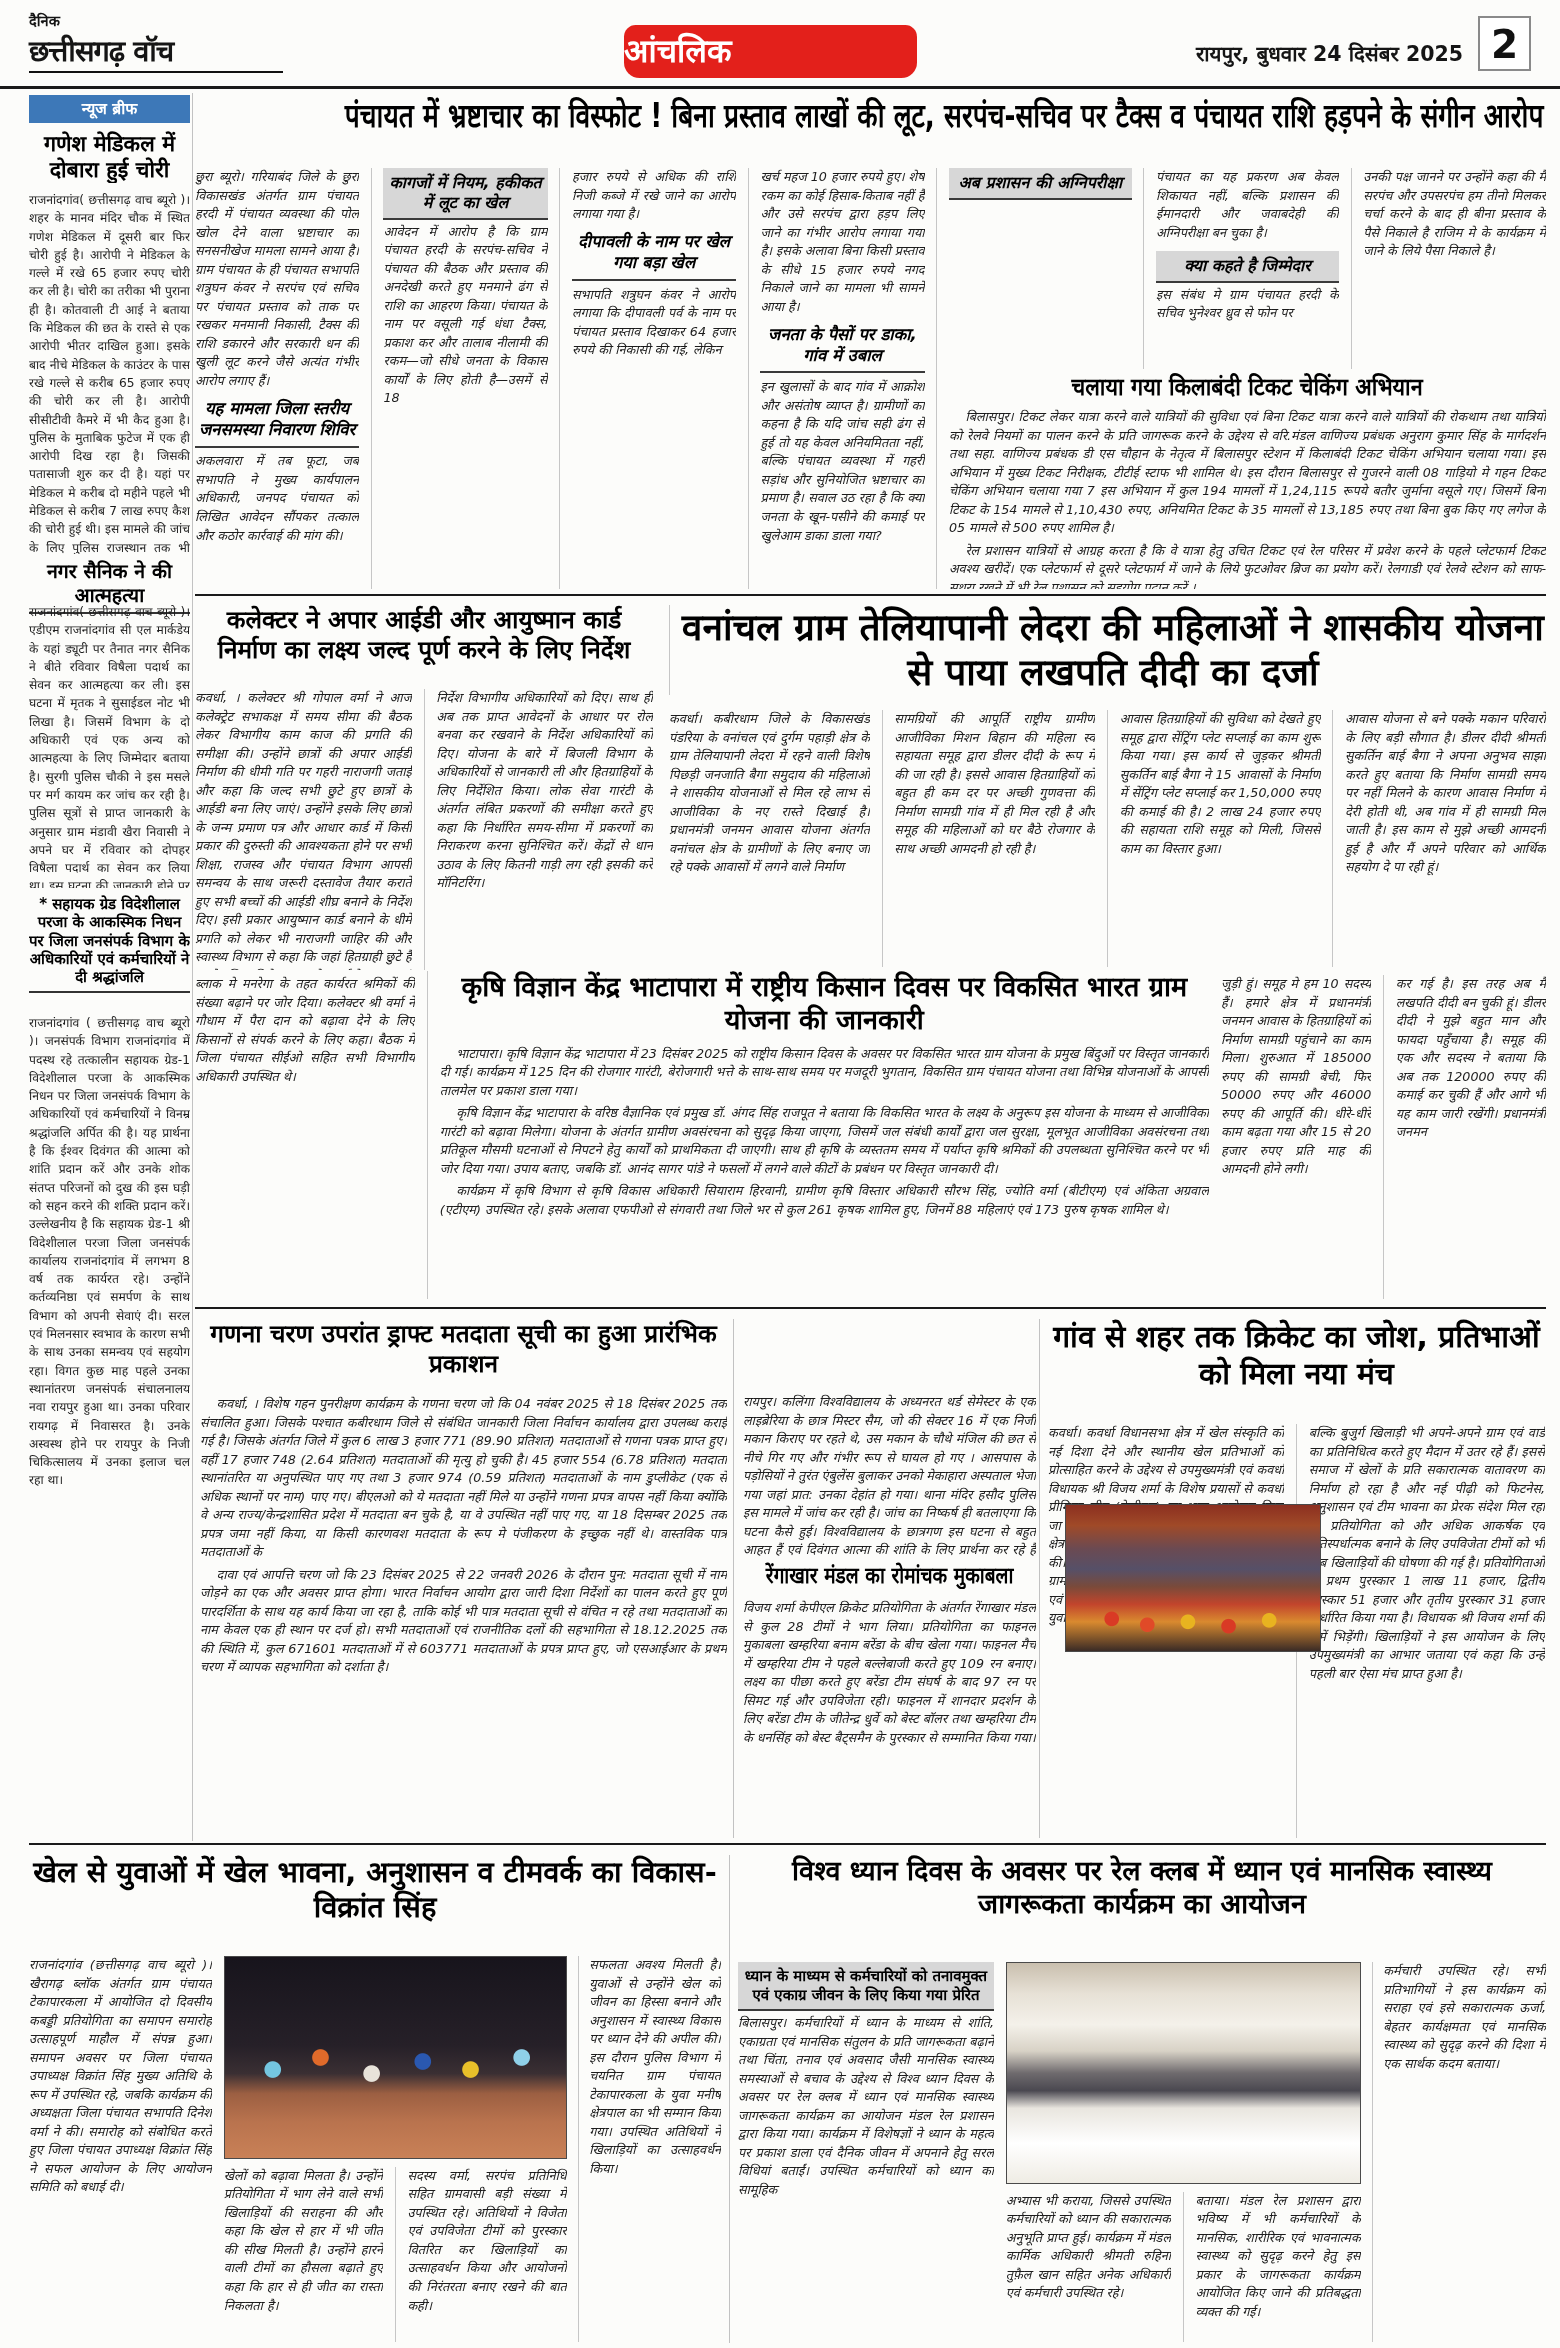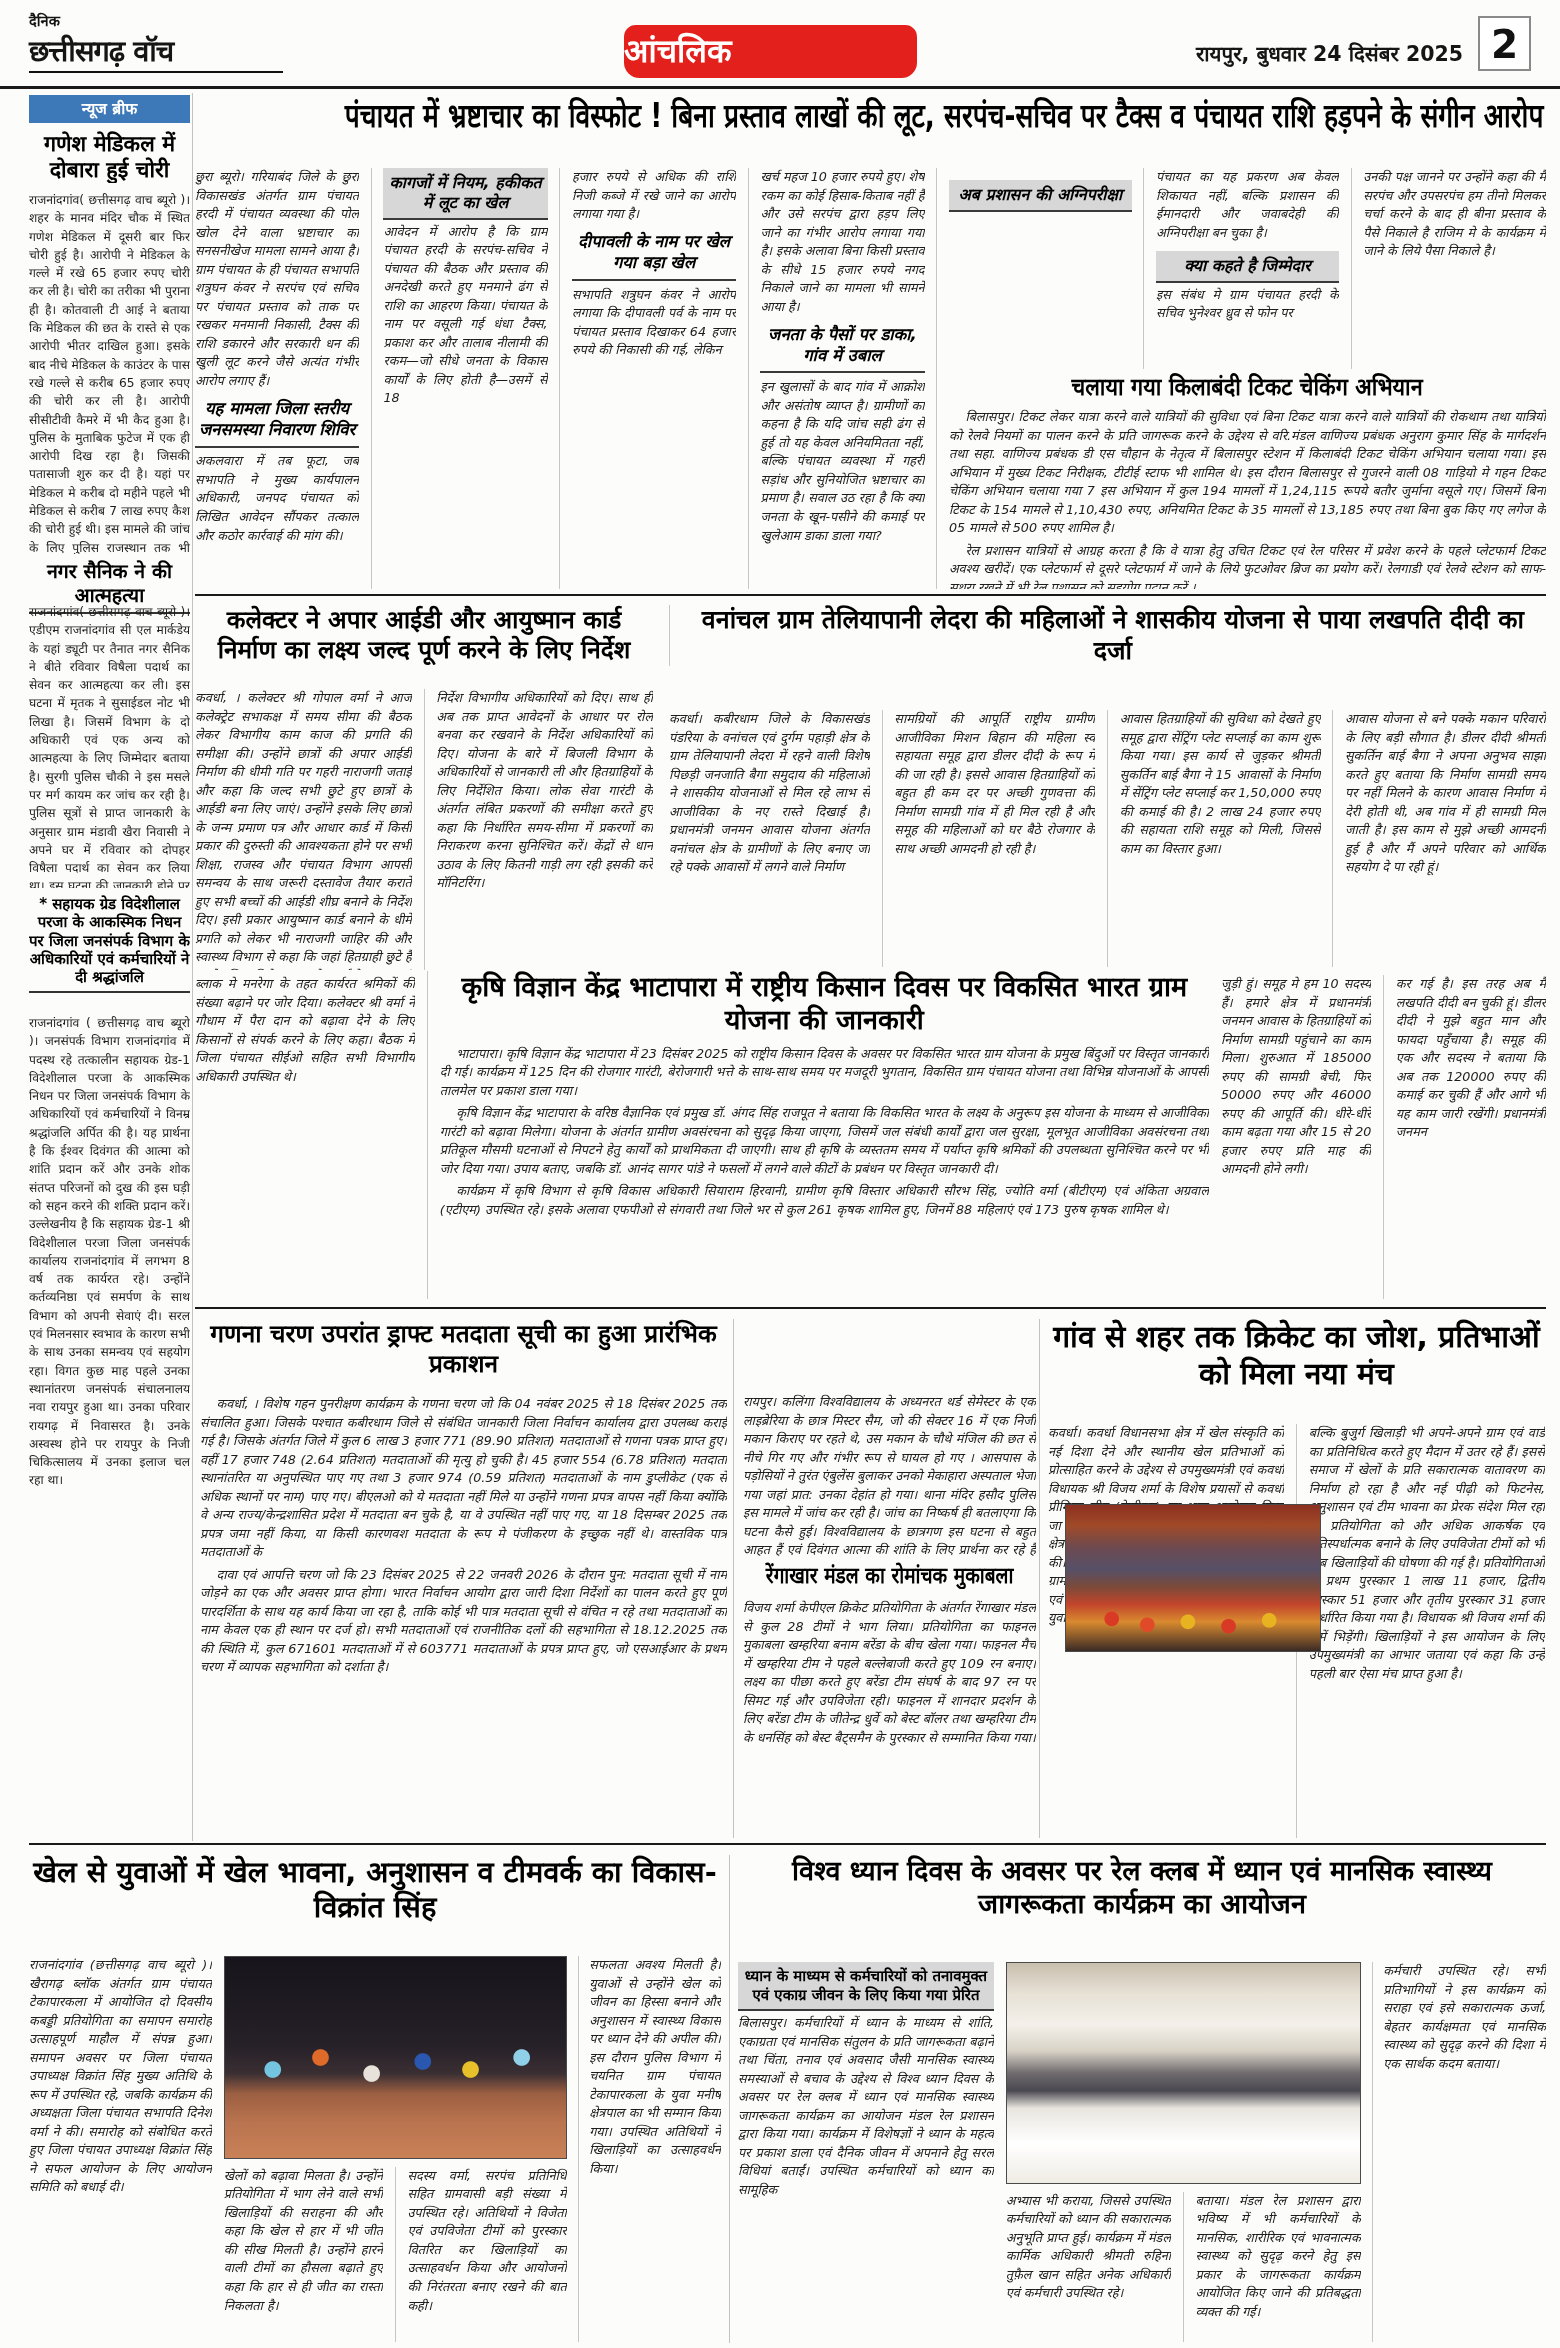--- a/index.html
+++ b/index.html
@@ -81,21 +81,21 @@
       <div class="ncol btxt j">
         <span>खर्च महज 10 हजार रुपये हुए। शेष रकम का कोई हिसाब-किताब नहीं है और उसे सरपंच द्वारा हड़प लिए जाने का गंभीर आरोप लगाया गया है। इसके अलावा बिना किसी प्रस्ताव के सीधे 15 हजार रुपये नगद निकाले जाने का मामला भी सामने आया है।</span>
         <div class="shplain">जनता के पैसों पर डाका, गांव में उबाल</div>
         <span>इन खुलासों के बाद गांव में आक्रोश और असंतोष व्याप्त है। ग्रामीणों का कहना है कि यदि जांच सही ढंग से हुई तो यह केवल अनियमितता नहीं, बल्कि पंचायत व्यवस्था में गहरी सड़ांध और सुनियोजित भ्रष्टाचार का प्रमाण है। सवाल उठ रहा है कि क्या जनता के खून-पसीने की कमाई पर खुलेआम डाका डाला गया?</span>
       </div>
     </div>
 
     <div style="flex:1;display:flex;flex-direction:column;min-width:0;border-left:1px solid #c6c6c6;padding-left:11.7px;">
       <div class="colwrap" style="height:201px;">
         <div class="ncol btxt j">
-          <div class="shbox" style="margin-top:12px;">अब प्रशासन की अग्निपरीक्षा</div>
+          <div class="shbox" style="margin-top:0;">अब प्रशासन की अग्निपरीक्षा</div>
         </div>
         <div class="ncol btxt j">
           <span>पंचायत का यह प्रकरण अब केवल शिकायत नहीं, बल्कि प्रशासन की ईमानदारी और जवाबदेही की अग्निपरीक्षा बन चुका है।</span>
           <div class="shbox">क्या कहते है जिम्मेदार</div>
           <span>इस संबंध मे ग्राम पंचायत हरदी के सचिव भुनेश्वर ध्रुव से फोन पर</span>
         </div>
         <div class="ncol btxt j">
           <span>उनकी पक्ष जानने पर उन्होंने कहा की मै सरपंच और उपसरपंच हम तीनो मिलकर चर्चा करने के बाद ही बीना प्रस्ताव के पैसे निकाले है राजिम मे के कार्यक्रम मे जाने के लिये पैसा निकाले है।</span>
         </div>
       </div>
@@ -114,21 +114,21 @@
 
   <div class="abs rule" style="left:195px;top:594px;width:1351px;height:2px;"></div>
 
   <div class="abs hl" style="left:195px;top:605px;width:458px;font-size:24.4px;">कलेक्टर ने अपार आईडी और आयुष्मान कार्ड निर्माण का लक्ष्य जल्द पूर्ण करने के लिए निर्देश</div>
   <div class="abs colwrap" style="left:195px;top:689px;width:458px;height:281px;">
     <div class="ncol btxt j">कवर्धा, । कलेक्टर श्री गोपाल वर्मा ने आज कलेक्ट्रेट सभाकक्ष में समय सीमा की बैठक लेकर विभागीय काम काज की प्रगति की समीक्षा की। उन्होंने छात्रों की अपार आईडी निर्माण की धीमी गति पर गहरी नाराजगी जताई और कहा कि जल्द सभी छुटे हुए छात्रों के आईडी बना लिए जाएं। उन्होंने इसके लिए छात्रों के जन्म प्रमाण पत्र और आधार कार्ड में किसी प्रकार की दुरुस्ती की आवश्यकता होने पर सभी शिक्षा, राजस्व और पंचायत विभाग आपसी समन्वय के साथ जरूरी दस्तावेज तैयार कराते हुए सभी बच्चों की आईडी शीघ्र बनाने के निर्देश दिए। इसी प्रकार आयुष्मान कार्ड बनाने के धीमे प्रगति को लेकर भी नाराजगी जाहिर की और स्वास्थ्य विभाग से कहा कि जहां हितग्राही छुटे हैं उसके लिए विशेष रूप से कार्ययोजना बनाएं और मिशन मोड में इस काम को पूरा करें।</div>
     <div class="ncol btxt j">निर्देश विभागीय अधिकारियों को दिए। साथ ही अब तक प्राप्त आवेदनों के आधार पर रोल बनवा कर रखवाने के निर्देश अधिकारियों को दिए। योजना के बारे में बिजली विभाग के अधिकारियों से जानकारी ली और हितग्राहियों के लिए निर्देशित किया। लोक सेवा गारंटी के अंतर्गत लंबित प्रकरणों की समीक्षा करते हुए कहा कि निर्धारित समय-सीमा में प्रकरणों का निराकरण करना सुनिश्चित करें। केंद्रों से धान उठाव के लिए कितनी गाड़ी लग रही इसकी करें मॉनिटरिंग।</div>
   </div>
   <div class="abs btxt j" style="left:195px;top:975px;width:220px;height:324px;">ब्लाक मे मनरेगा के तहत कार्यरत श्रमिकों की संख्या बढ़ाने पर जोर दिया। कलेक्टर श्री वर्मा ने गौधाम में पैरा दान को बढ़ावा देने के लिए किसानों से संपर्क करने के लिए कहा। बैठक में जिला पंचायत सीईओ सहित सभी विभागीय अधिकारी उपस्थित थे।</div>
 
-  <div class="abs hl" style="left:669px;top:605px;width:877px;font-size:25px;border-left:1px solid #c6c6c6;padding-left:9.8px;">वनांचल ग्राम तेलियापानी लेदरा की महिलाओं ने शासकीय योजना से पाया लखपति दीदी का दर्जा</div>
+  <div class="abs hl" style="left:669px;top:605px;width:877px;font-size:37px;border-left:1px solid #c6c6c6;padding-left:9.8px;">वनांचल ग्राम तेलियापानी लेदरा की महिलाओं ने शासकीय योजना से पाया लखपति दीदी का दर्जा</div>
   <div class="abs colwrap" style="left:669px;top:710px;width:877px;height:257px;">
     <div class="ncol btxt j">कवर्धा। कबीरधाम जिले के विकासखंड पंडरिया के वनांचल एवं दुर्गम पहाड़ी क्षेत्र के ग्राम तेलियापानी लेदरा में रहने वाली विशेष पिछड़ी जनजाति बैगा समुदाय की महिलाओं ने शासकीय योजनाओं से मिल रहे लाभ से आजीविका के नए रास्ते दिखाई है। प्रधानमंत्री जनमन आवास योजना अंतर्गत वनांचल क्षेत्र के ग्रामीणों के लिए बनाए जा रहे पक्के आवासों में लगने वाले निर्माण</div>
     <div class="ncol btxt j">सामग्रियों की आपूर्ति राष्ट्रीय ग्रामीण आजीविका मिशन बिहान की महिला स्व सहायता समूह द्वारा डीलर दीदी के रूप में की जा रही है। इससे आवास हितग्राहियों को बहुत ही कम दर पर अच्छी गुणवत्ता की निर्माण सामग्री गांव में ही मिल रही है और समूह की महिलाओं को घर बैठे रोजगार के साथ अच्छी आमदनी हो रही है।</div>
     <div class="ncol btxt j">आवास हितग्राहियों की सुविधा को देखते हुए समूह द्वारा सेंट्रिंग प्लेट सप्लाई का काम शुरू किया गया। इस कार्य से जुड़कर श्रीमती सुकर्तिन बाई बैगा ने 15 आवासों के निर्माण में सेंट्रिंग प्लेट सप्लाई कर 1,50,000 रुपए की कमाई की है। 2 लाख 24 हजार रुपए की सहायता राशि समूह को मिली, जिससे काम का विस्तार हुआ।</div>
     <div class="ncol btxt j">आवास योजना से बने पक्के मकान परिवारों के लिए बड़ी सौगात है। डीलर दीदी श्रीमती सुकर्तिन बाई बैगा ने अपना अनुभव साझा करते हुए बताया कि निर्माण सामग्री समय पर नहीं मिलने के कारण आवास निर्माण में देरी होती थी, अब गांव में ही सामग्री मिल जाती है। इस काम से मुझे अच्छी आमदनी हुई है और मैं अपने परिवार को आर्थिक सहयोग दे पा रही हूं।</div>
   </div>
   <div class="abs colwrap" style="left:1221px;top:975px;width:325px;height:324px;">
     <div class="ncol btxt j">जुड़ी हुं। समूह मे हम 10 सदस्य हैं। हमारे क्षेत्र में प्रधानमंत्री जनमन आवास के हितग्राहियों को निर्माण सामग्री पहुंचाने का काम मिला। शुरुआत में 185000 रुपए की सामग्री बेची, फिर 50000 रुपए और 46000 रुपए की आपूर्ति की। धीरे-धीरे काम बढ़ता गया और 15 से 20 हजार रुपए प्रति माह की आमदनी होने लगी।</div>
     <div class="ncol btxt j">कर गई है। इस तरह अब मै लखपति दीदी बन चुकी हूं। डीलर दीदी ने मुझे बहुत मान और फायदा पहुँचाया है। समूह की एक और सदस्य ने बताया कि अब तक 120000 रुपए की कमाई कर चुकी हैं और आगे भी यह काम जारी रखेंगी। प्रधानमंत्री जनमन</div>
   </div>

